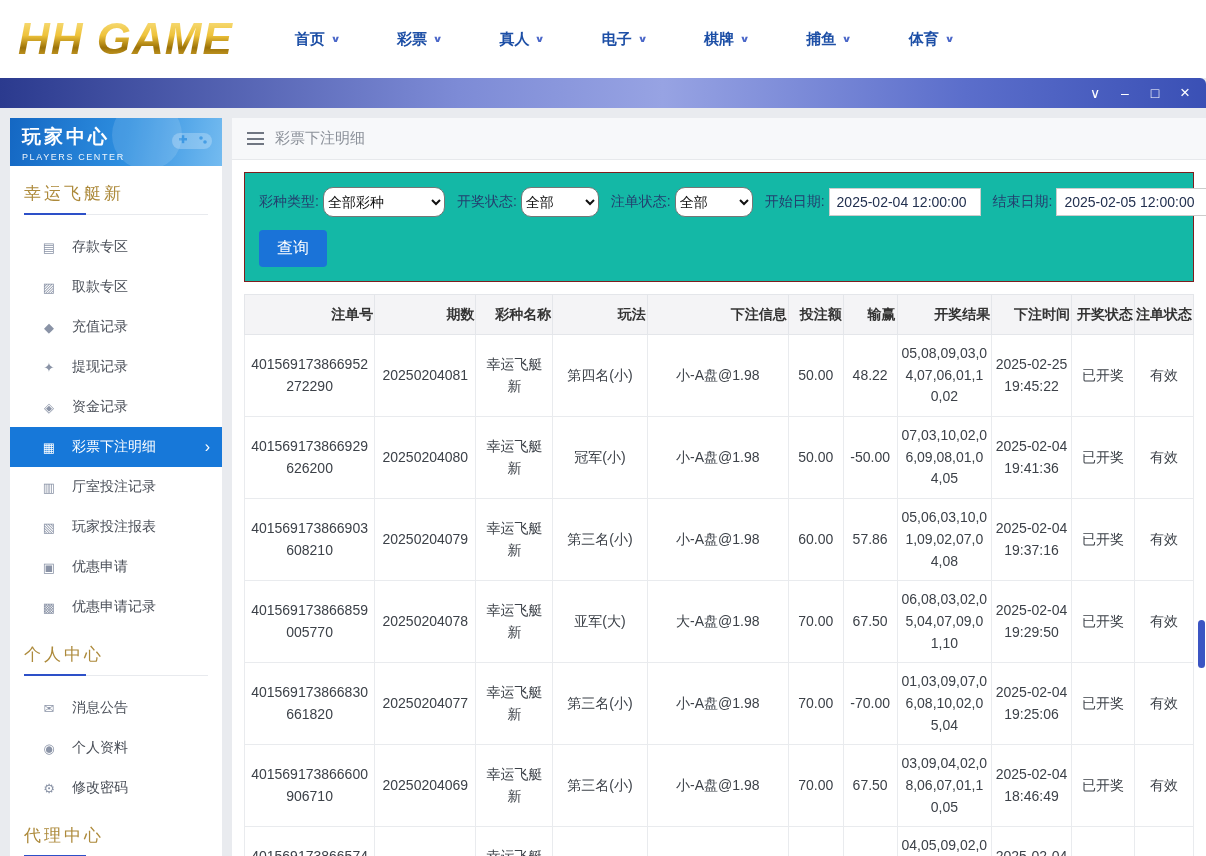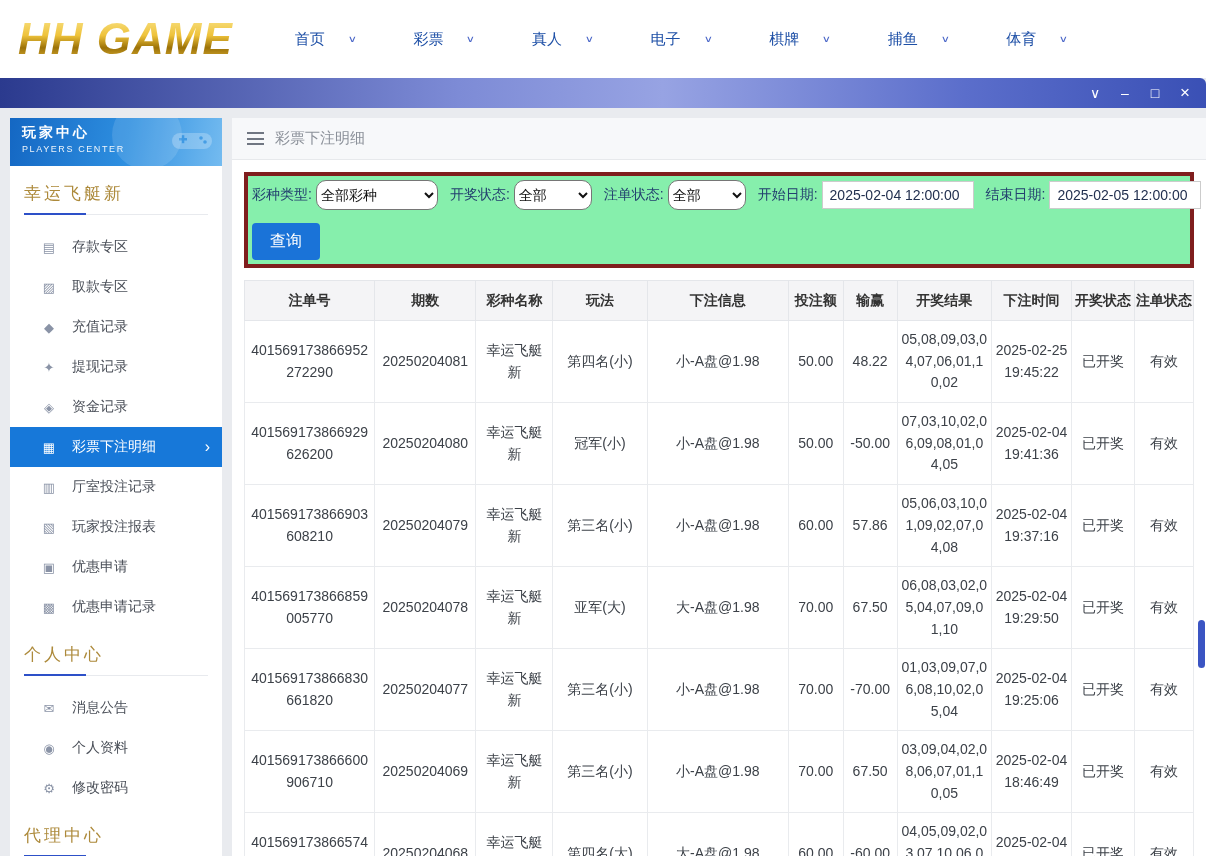--- a/index.html
+++ b/index.html
@@ -12,41 +12,41 @@
 
   
   .topbar { height:78px; background:#fff; display:flex; align-items:center; padding:8px 18px; }
   .logo { display:flex; align-items:flex-end; cursor:pointer; }
   .logo-text {
     font-size:44px; font-weight:bold; font-style:italic; letter-spacing:1px; line-height:1;
     background:linear-gradient(180deg,#f9e286 0%,#eec23a 42%,#9c7207 70%,#dcb138 100%);
     -webkit-background-clip:text; background-clip:text; color:transparent;
   }
   .top-nav { display:flex; gap:58px; margin-left:62px; }
-  .nav-item { display:inline-flex; align-items:center; gap:24px; font-size:15px; font-weight:normal;
+  .nav-item { display:inline-flex; align-items:center; gap:7px; font-size:15px; font-weight:bold;
               color:#1d4fa6; cursor:pointer; }
   .nav-item .chev { font-size:9px; color:#4a66c8; transform:scaleX(1.4); }
 
   
   .titlebar { height:30px; display:flex; justify-content:flex-end; align-items:center; padding-right:6px;
     background:linear-gradient(90deg,#2b3a8e 0%,#7d8bd6 38%,#97a3e3 55%,#5b6ecb 80%,#3a50b5 100%);
     border-radius:0 6px 0 0; }
   .win-btn { width:30px; height:24px; line-height:24px; text-align:center; color:#fff; font-size:14px; cursor:pointer; }
   .win-btn.close { font-size:17px; }
 
   
   .content { display:flex; padding:10px 0 0 10px; height:748px; }
 
   
   .sidebar { flex:0 0 212px; width:212px; background:#fff; overflow:hidden; }
   .sidebar-head { height:48px; padding:6px 12px; position:relative; color:#fff;
     background:linear-gradient(100deg,#1467c3 0%,#2e8fe0 55%,#74bbf0 100%); }
   .sidebar-head::after { content:""; position:absolute; right:40px; top:-18px; width:70px; height:70px;
     border-radius:50%; background:rgba(255,255,255,.12); }
-  .sidebar-title { font-size:14px; font-weight:bold; letter-spacing:3px; }
+  .sidebar-title { font-size:19px; font-weight:bold; letter-spacing:3px; }
   .sidebar-sub { font-size:9px; letter-spacing:1.6px; opacity:.92; margin-top:2px; }
   .gamepad { position:absolute; right:8px; top:9px; opacity:.55; }
 
   .side-heading { margin:16px 14px 0; padding-bottom:9px; font-size:17px; letter-spacing:3px;
     color:#ad8a3b; border-bottom:1px solid #e8eaee; position:relative; }
   .side-heading::after { content:""; position:absolute; left:0; bottom:-1px; width:62px; height:2px; background:#2d50c8; }
   .side-heading + .side-item { margin-top:12px; }
   .side-item { height:40px; display:flex; align-items:center; padding:0 12px 0 30px;
     font-size:14px; color:#4a4f58; cursor:pointer; }
   .side-icon { width:18px; margin-right:14px; color:#8a93a6; font-size:13px; text-align:center; }
@@ -55,35 +55,35 @@
   .side-arrow { margin-left:auto; font-size:16px; line-height:1; }
 
   
   .main { flex:1; margin-left:10px; background:#fff; overflow:hidden; position:relative; }
   .breadcrumb { height:42px; display:flex; align-items:center; gap:11px; padding:0 15px;
     background:#f7f8fa; border-bottom:1px solid #e7e9ec; color:#8b9099; font-size:15px; }
   .hamburger { width:17px; height:13px; display:inline-block; position:relative; cursor:pointer;
     border-top:2px solid #707682; border-bottom:2px solid #707682; }
   .hamburger::after { content:""; position:absolute; left:0; right:0; top:50%; margin-top:-1px; height:2px; background:#707682; }
 
-  .filter-card { margin:12px; border:4px solid #7f1d1d; background:#86efac; padding:4px; }
+  .filter-card { margin:12px; border:1px solid #7f1d1d; background:#14b8a6; padding:14px; }
   .filter-row { display:flex; align-items:center; font-size:14px; color:#23406f; white-space:nowrap; }
   .filter-row label { margin-right:4px; }
   .fgroup { display:flex; align-items:center; margin-right:12px; }
   select { height:30px; border:1px solid #767676; border-radius:10px; background:#fff;
     font-size:14px; font-family:inherit; color:#111; }
   .sel-wide { width:122px; } .sel-sm { width:78px; }
   input.date { width:152px; height:28px; border:1px solid #ccc; font-size:14px; color:#22304f;
     padding:0 7px; font-family:inherit; }
   .search-btn { margin-top:13px; background:#1a73d8; color:#fff; border:0; border-radius:4px;
     padding:8px 18px; font-size:16px; cursor:pointer; }
 
   table.bets { border-collapse:collapse; table-layout:fixed; margin:0 12px; background:#fff; }
   table.bets th { background:#f4f4f6; border:1px solid #e4e6ea; height:40px; font-size:14px;
-    color:#333; white-space:nowrap; padding:0 1px; font-weight:bold; overflow:hidden; }
+    color:#333; white-space:nowrap; padding:0 1px; font-weight:bold; overflow:hidden;text-align:right; }
   table.bets td { border:1px solid #e9ebee; font-size:14px; color:#3c4148; text-align:center;
     padding:8px 3px; word-break:break-all; line-height:1.55; height:59px; vertical-align:middle; }
 
   
   .scrollbar { position:fixed; right:1px; top:108px; bottom:0; width:9px; }
   .scroll-thumb { position:absolute; right:0; top:512px; width:7px; height:48px;
     background:#3b55c3; border-radius:4px; cursor:pointer; }
 </style>
 </head>
 <body>

